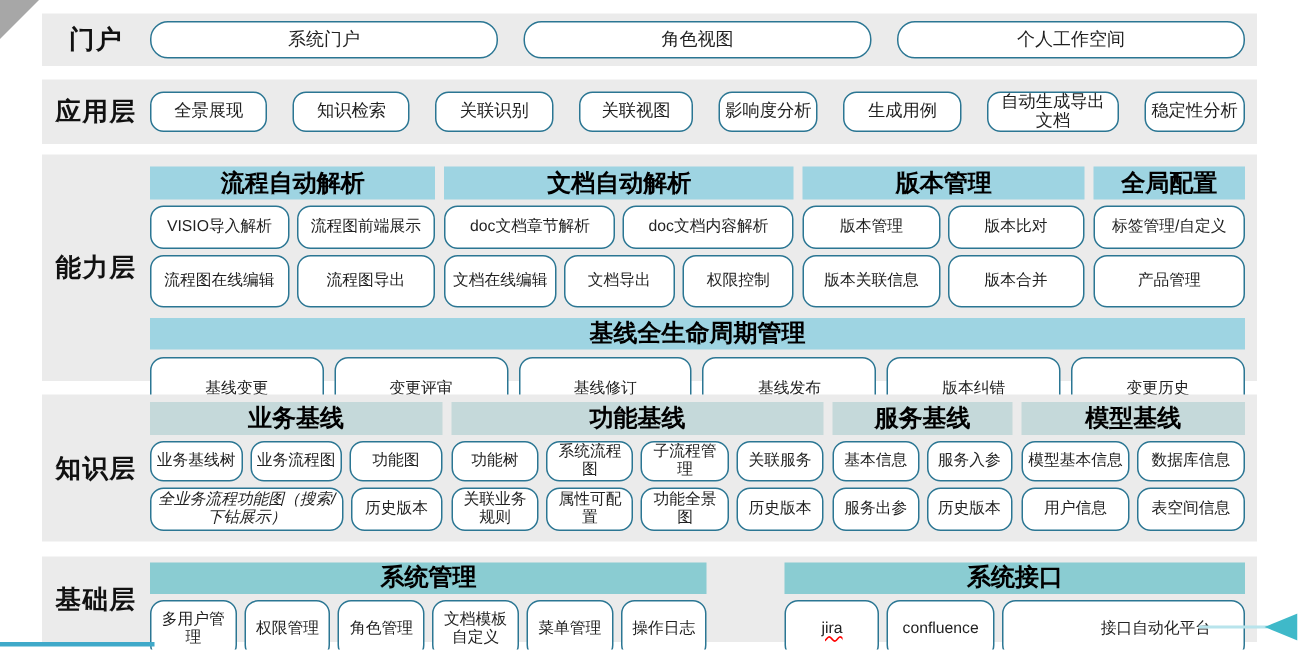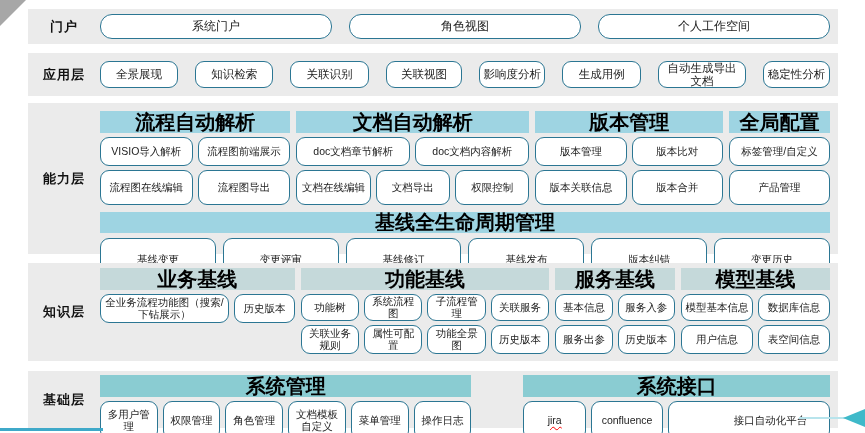--- a/index.html
+++ b/index.html
@@ -8,55 +8,55 @@
     font-family:"Liberation Sans","DejaVu Sans",sans-serif;overflow:hidden;color:#1a1a1a;
   }
   .band{position:absolute;left:28px;width:810px;background:#ebebeb;display:flex;box-sizing:border-box;}
   #band-portal{top:9px;height:35px;}
   #band-app{top:53px;height:43px;}
   #band-cap{top:103px;height:151px;}
   #band-knowledge{top:263px;height:98px;}
   #band-foundation{top:371px;height:57px;}
 
   .layer-label{flex:0 0 72px;display:flex;align-items:center;justify-content:center;
-    font-weight:bold;font-size:13px;color:#111;letter-spacing:1px;}
+    font-weight:bold;font-size:17px;color:#111;letter-spacing:1px;}
 
   .content{flex:1;display:flex;align-items:center;gap:17px;padding:0 8px 0 0;min-width:0;}
   .content.col{flex-direction:column;align-items:stretch;justify-content:flex-start;}
 
   .btn{background:#fff;border:1.6px solid #2b7693;border-radius:9px;display:flex;align-items:center;
     justify-content:center;text-align:center;font-size:10.5px;color:#222;padding:1px 3px;
     line-height:1.12;box-sizing:border-box;min-width:0;}
   #band-portal .btn{flex:1;height:25px;border-radius:12px;font-size:12px;}
   #band-app .btn{height:27px;font-size:11.5px;}
 
   #band-cap .content{padding:8px 8px 6px 0;gap:5px;}
   .group-row{display:flex;gap:6px;align-items:stretch;}
   .group{display:flex;flex-direction:column;gap:4px;min-width:0;}
   .group-header{height:22px;display:flex;align-items:center;justify-content:center;
-    font-weight:bold;font-size:20px;color:#000;text-align:right;}
+    font-weight:bold;font-size:16px;color:#000;text-align:right;}
   .hdr-cap{background:#9ed4e2;}
   .hdr-kn{background:#c5d9da;}
   .hdr-fd{background:#8accd2;}
   .g-row{display:flex;gap:5px;}
   .g-row .btn{flex:1;}
   .cap-r1 .btn{height:29px;}
   .cap-r2 .btn{height:35px;}
 
   .cg0{flex:147 1 0;} .cg1{flex:180 1 0;} .cg2{flex:145 1 0;} .cg3{flex:145 1 0;} .cg4{flex:78 1 0;}
 
   .baseline-header{height:21px;margin-top:2px;}
   .baseline-row .btn{height:43px;flex:1;}
   .baseline-row{display:flex;gap:7px;}
 
   #band-knowledge .content{padding:5px 8px 6px 0;gap:5px;}
   .kg0{flex:192 1 0;} .kg1{flex:245 1 0;} .kg2{flex:118 1 0;} .kg3{flex:147 1 0;}
   .kn-r1 .btn{height:27px;}
   .kn-r2 .btn{height:29px;}
-  .btn.wide{flex:2.3;}
+  .btn.wide{flex:2.3;font-style:italic;}
 
   #band-foundation .content{padding:4px 8px 7px 0;gap:52px;align-items:stretch;}
   .fg0{flex:367 1 0;} .fg1{flex:303 1 0;}
   .fd-row .btn{height:39px;}
   .btn.w-jira{flex:70 1 0;} .btn.w-conf{flex:82 1 0;} .btn.w-auto{flex:142 1 0;padding-left:46px;}
   .squiggly{text-decoration:underline wavy red;text-decoration-thickness:1px;text-underline-offset:2px;}
 
   
   .corner{position:absolute;top:0;left:0;width:0;height:0;
     border-top:26px solid #a7a7a7;border-right:26px solid transparent;}
@@ -159,20 +159,25 @@
   </div>
 </section>
 
 <section class="band" id="band-knowledge">
   <div class="layer-label">知识层</div>
   <div class="content col">
     <div class="group-row">
 
       <div class="group kg0">
         <div class="group-header hdr-kn">业务基线</div>
+        <div class="g-row kn-r1">
+          <div class="btn">业务基线树</div>
+          <div class="btn">业务流程图</div>
+          <div class="btn">功能图</div>
+        </div>
         <div class="g-row kn-r2">
           <div class="btn wide">全业务流程功能图（搜索/下钻展示）</div>
           <div class="btn">历史版本</div>
         </div>
       </div>
 
       <div class="group kg1">
         <div class="group-header hdr-kn">功能基线</div>
         <div class="g-row kn-r1">
           <div class="btn">功能树</div>

